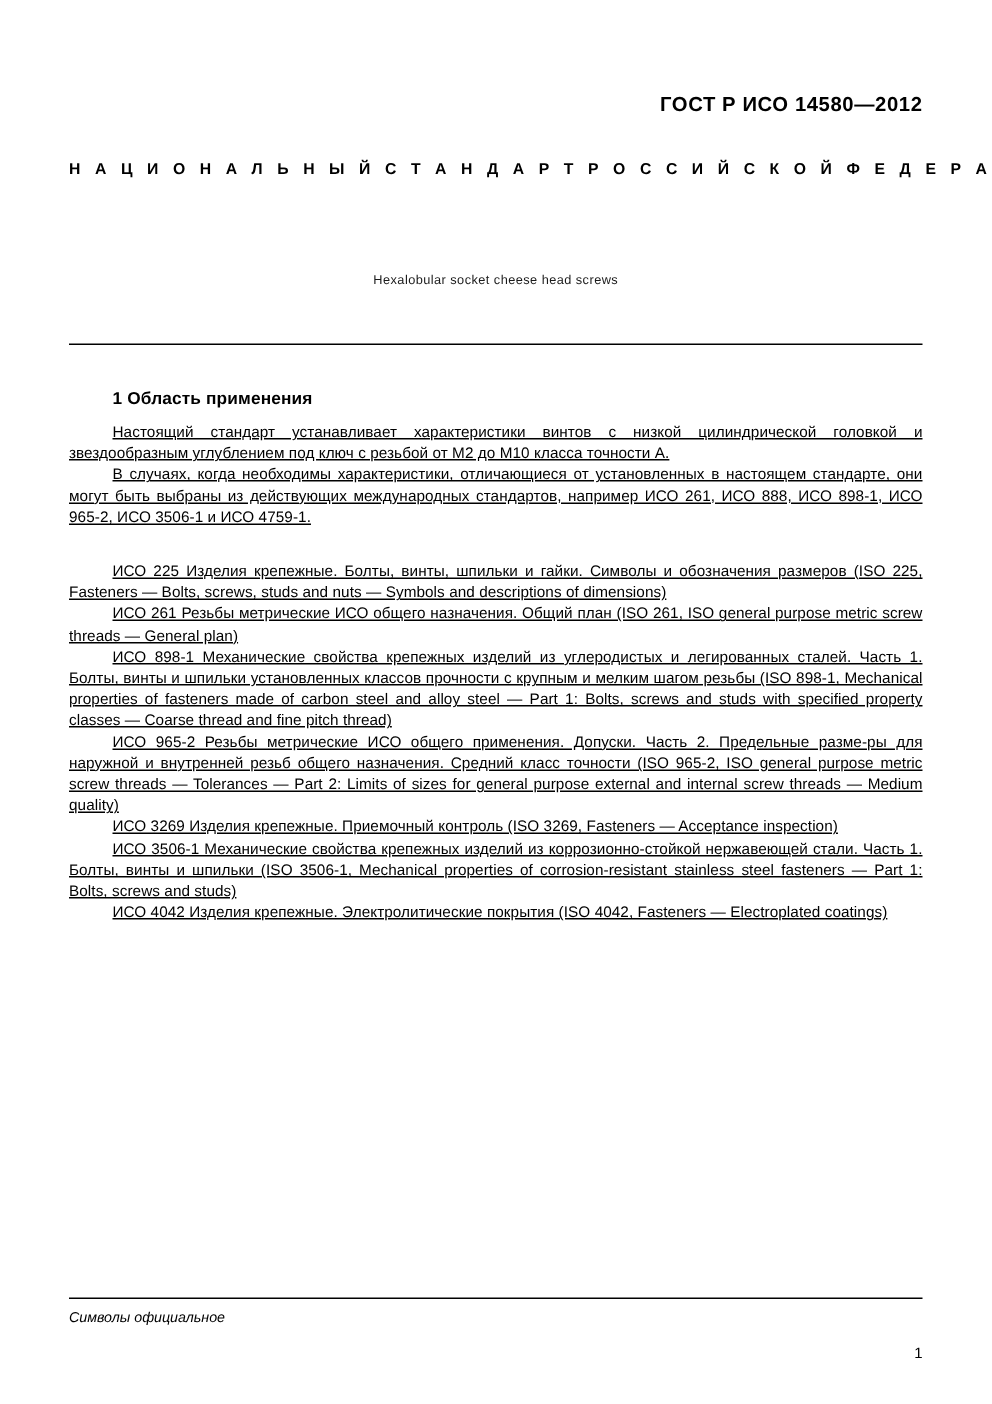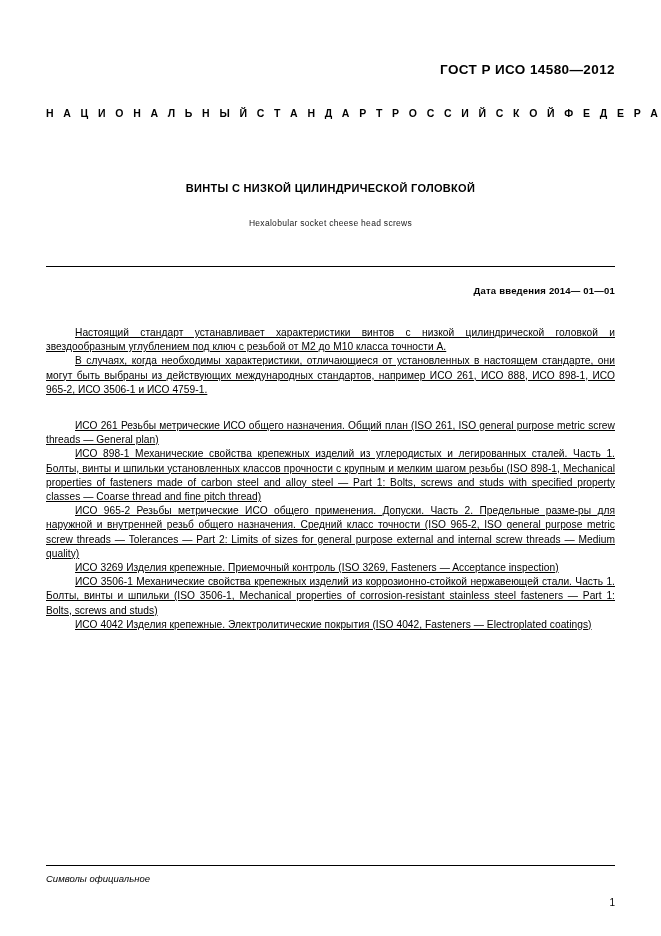--- a/index.html
+++ b/index.html
@@ -119,35 +119,35 @@
 </head>
 <body>
 
 <div class="page">
 
   <div class="std-number">ГОСТ Р ИСО 14580—2012</div>
 
   <div class="national-line">Н А Ц И О Н А Л Ь Н Ы Й   С Т А Н Д А Р Т   Р О С С И Й С К О Й   Ф Е Д Е Р А Ц И И</div>
 
   <div class="title-block">
-    <div class="title-line">ВИНТЫ С НИЗКОЙ ЦИЛИНДРИЧЕСКОЙ ГОЛОВКОЙ</div>
   </div>
 
   <div class="subtitle-en">Hexalobular socket cheese head screws</div>
 
   <hr class="rule rule-top">
 
-  <div class="date-line">Дата введения 2014— 01—01</div>
 
   <div class="section">
+    <h2 class="section-heading">1  Область применения</h2>
     <p class="body-text indent">Настоящий стандарт устанавливает характеристики винтов с низкой цилиндрической головкой и звездообразным углублением под ключ с резьбой от М2 до М10 класса точности А.</p>
     <p class="body-text indent">В случаях, когда необходимы характеристики, отличающиеся от установленных в настоящем стандарте, они могут быть выбраны из действующих международных стандартов, например ИСО 261, ИСО 888, ИСО 898-1, ИСО 965-2, ИСО 3506-1 и ИСО 4759-1.</p>
   </div>
 
   <div class="section">
+    <p class="body-text indent">ИСО 225  Изделия крепежные. Болты, винты, шпильки и гайки. Символы и обозначения размеров (ISO 225, Fasteners — Bolts, screws, studs and nuts — Symbols and descriptions of dimensions)</p>
     <p class="body-text indent">ИСО 261 Резьбы метрические ИСО общего назначения. Общий план (ISO 261, ISO general purpose metric screw threads — General plan)</p>
     <p class="body-text indent">ИСО 898-1  Механические свойства крепежных изделий из углеродистых и легированных сталей. Часть 1. Болты, винты и шпильки установленных классов прочности с крупным и мелким шагом резьбы (ISO 898-1, Mechanical properties of fasteners made of carbon steel and alloy steel — Part 1: Bolts, screws and studs with specified property classes — Coarse thread and fine pitch thread)</p>
     <p class="body-text indent">ИСО 965-2  Резьбы метрические ИСО общего применения. Допуски. Часть 2. Предельные разме-ры для наружной и внутренней резьб общего назначения. Средний класс точности (ISO 965-2, ISO general purpose metric screw threads — Tolerances — Part 2: Limits of sizes for general purpose external and internal screw threads — Medium quality)</p>
     <p class="body-text indent">ИСО  3269  Изделия  крепежные.  Приемочный  контроль  (ISO  3269,  Fasteners — Acceptance inspection)</p>
     <p class="body-text indent">ИСО 3506-1  Механические свойства крепежных изделий из коррозионно-стойкой нержавеющей стали. Часть 1. Болты, винты и шпильки (ISO 3506-1, Mechanical properties of corrosion-resistant stainless steel fasteners — Part 1: Bolts, screws and studs)</p>
     <p class="body-text indent">ИСО 4042  Изделия крепежные. Электролитические покрытия (ISO 4042, Fasteners — Electroplated coatings)</p>
   </div>
 
   <div class="footer">
     <div class="footer-rule"></div>

